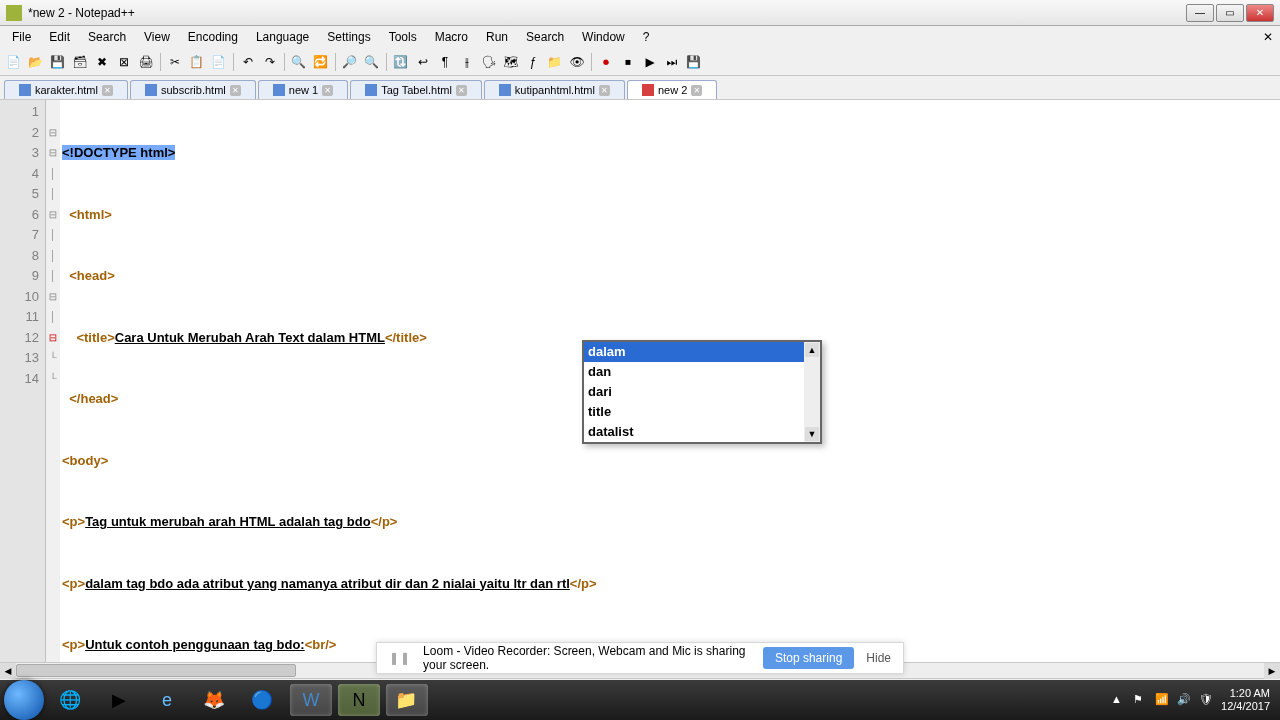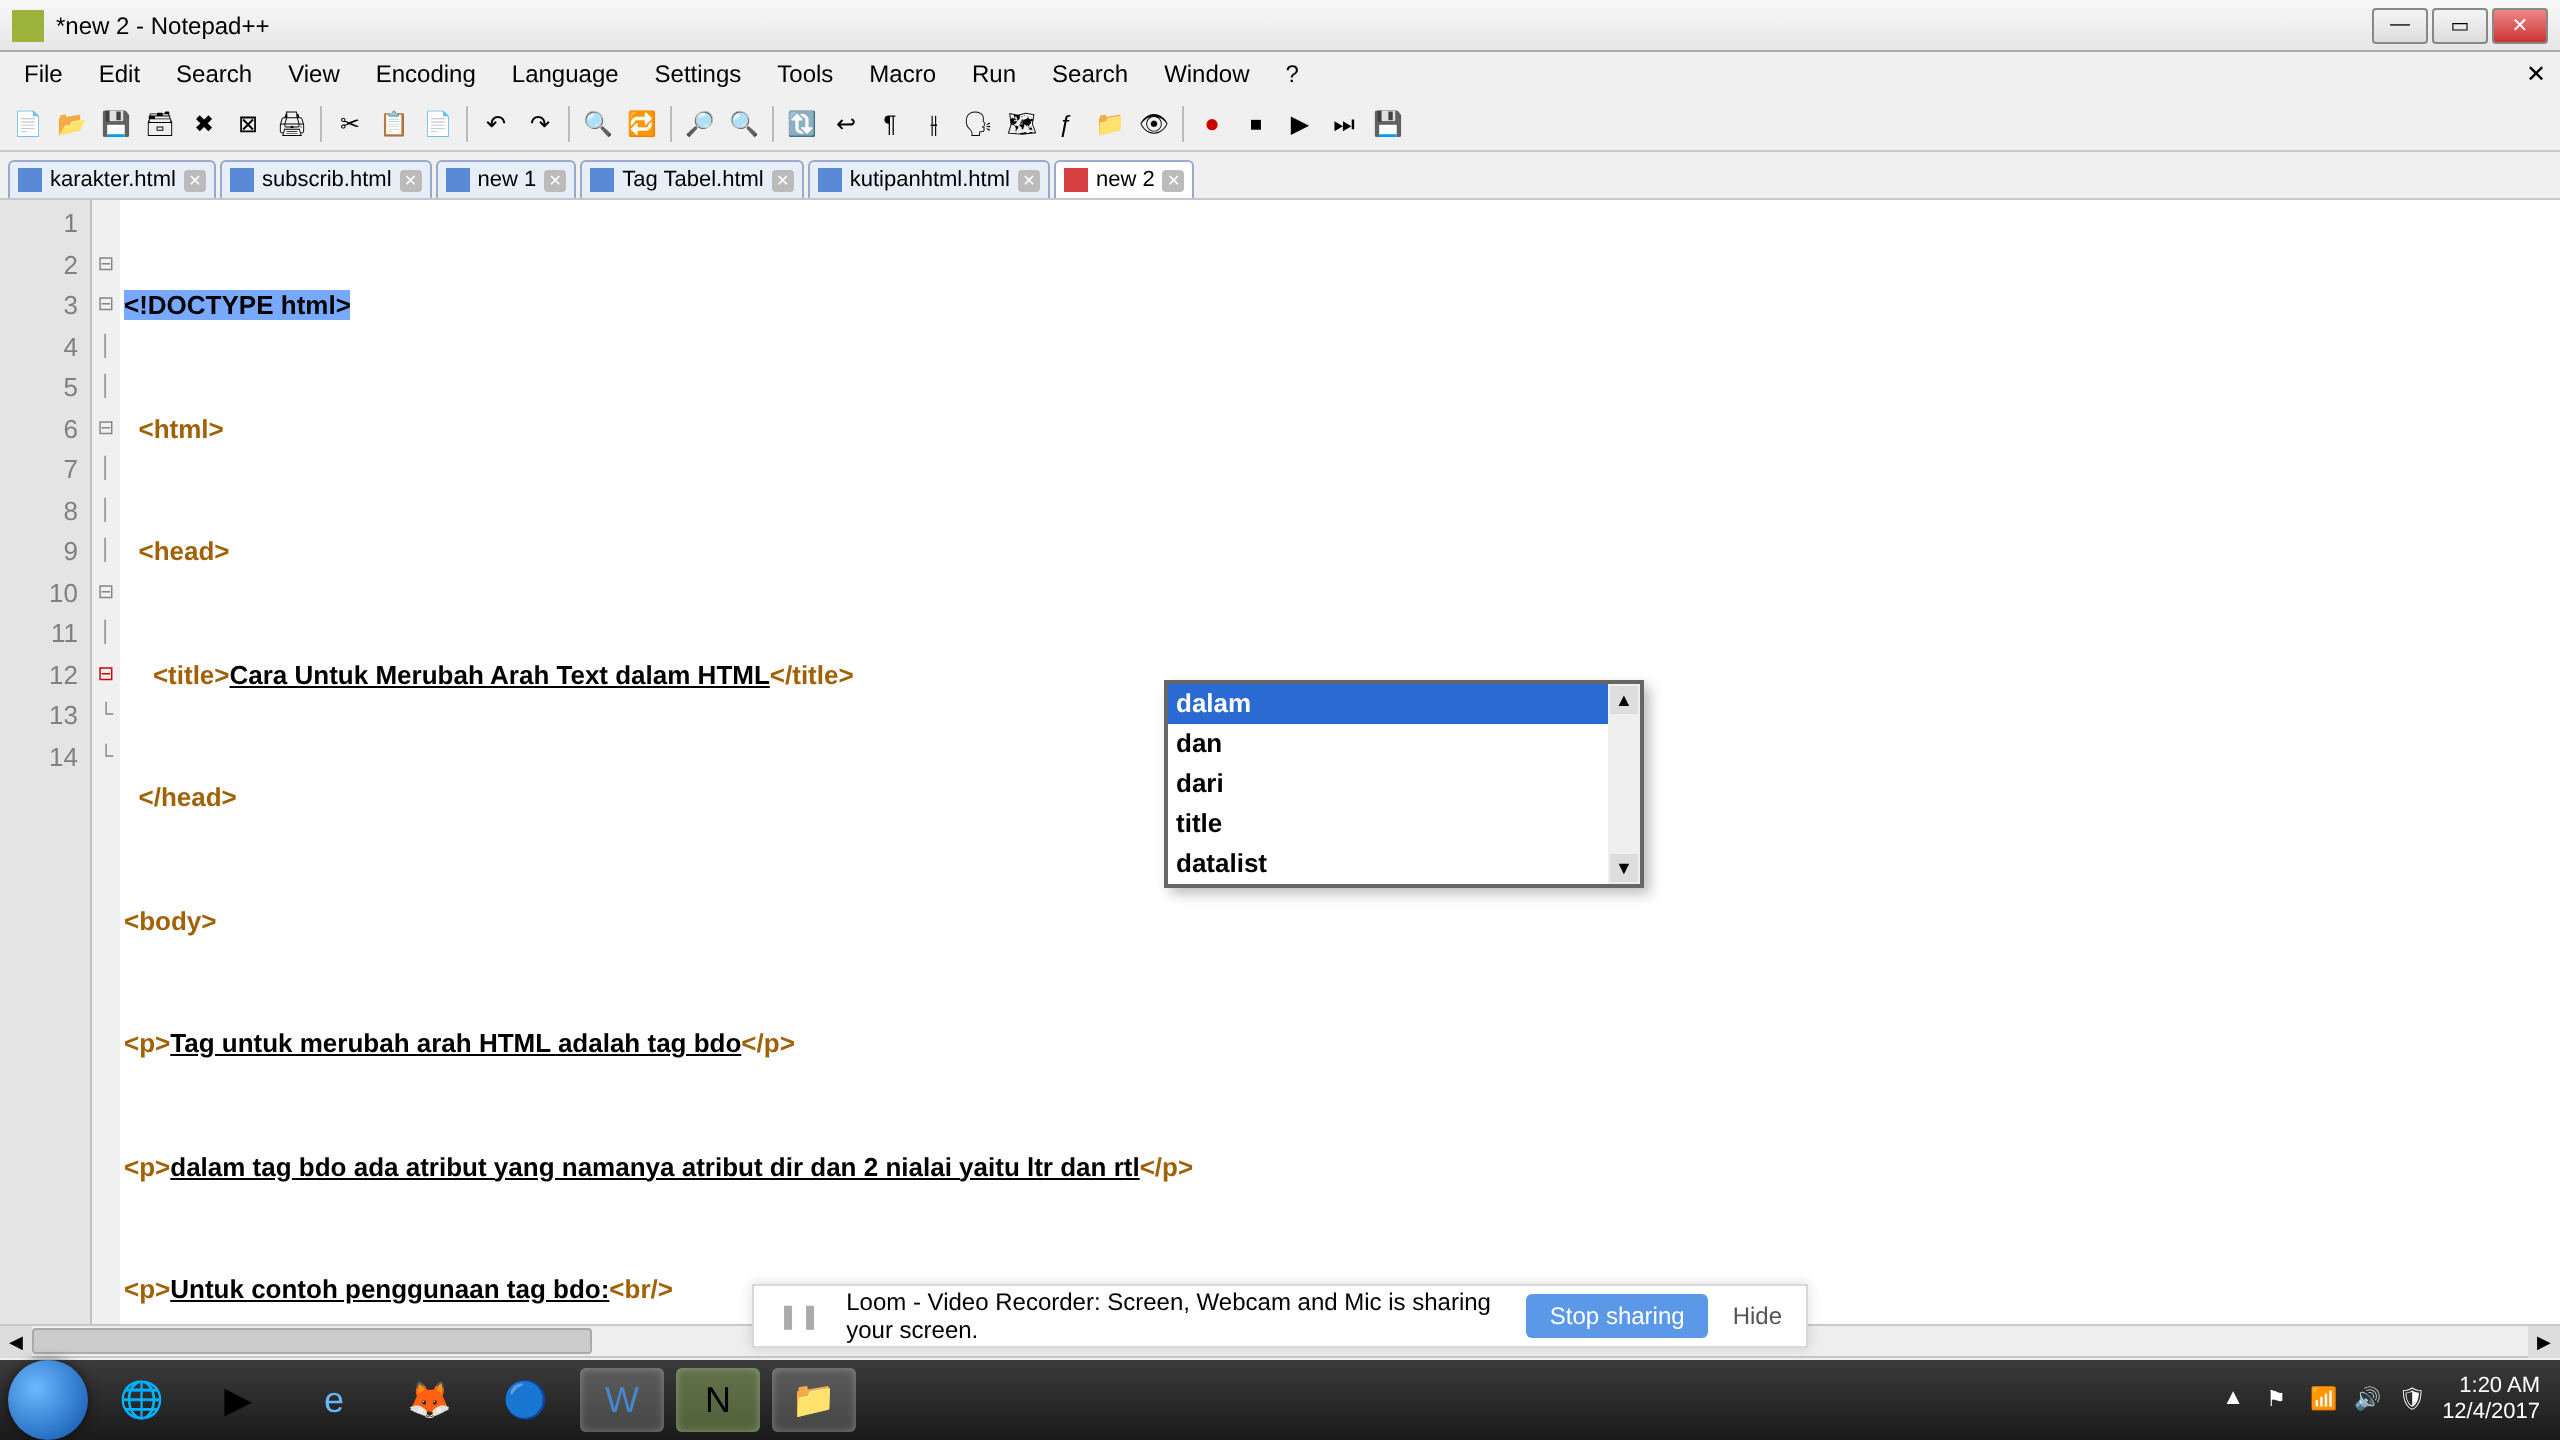--- a/index.html
+++ b/index.html
@@ -18,21 +18,21 @@
 .menu-item { padding: 2px 8px; }
 .menu-close { margin-left: auto; width: 16px; height: 16px; display: flex; align-items: center; justify-content: center; }
 
 
 .toolbar { height: 28px; background: #f0f0f0; border-bottom: 1px solid #c8c8c8; display: flex; align-items: center; padding: 0 4px; gap: 2px; }
 .tool-btn { width: 20px; height: 20px; display: flex; align-items: center; justify-content: center; font-size: 12px; }
 .tool-sep { width: 1px; height: 18px; background: #bbb; margin: 0 2px; }
 
 
 .tab-bar { height: 24px; background: #f0f0f0; display: flex; align-items: flex-end; padding: 0 4px; gap: 2px; border-bottom: 1px solid #c8c8c8;}
-.tab { display: flex; align-items: center; padding: 3px 4px; background: #e8eef8; border: 1px solid #99aacc; border-bottom: none; border-radius: 3px 3px 0 0; font-size: 11px; gap: 4px; }
+.tab { display: flex; align-items: center; padding: 3px 14px; background: #e8eef8; border: 1px solid #99aacc; border-bottom: none; border-radius: 3px 3px 0 0; font-size: 11px; gap: 4px; }
 .tab .file-icon { width: 12px; height: 12px; background: #5a8ad6; display: inline-block; }
 .tab.active { background: #fff; }
 .tab.active .file-icon { background: #d64040; }
 .tab .tab-close { width: 11px; height: 11px; background: #bbb; border-radius: 2px; font-size: 8px; color:#fff; display:flex; align-items:center; justify-content:center; }
 
 
 .editor-area { position: relative; display: flex; height: 562px; }
 .gutter { width: 46px; background: #e4e4e4; border-right: 1px solid #c0c0c0; text-align: right; padding: 2px 6px 0 0; font: 13px/20.5px "Consolas", monospace; color: #808080; }
 .fold-col { width: 14px; background: #f0f0f0; padding-top: 2px; font: 13px/20.5px "Consolas", monospace; }
 .fold-mark { display:block; height:20.5px; text-align:center; color:#888; font-size:10px; }

